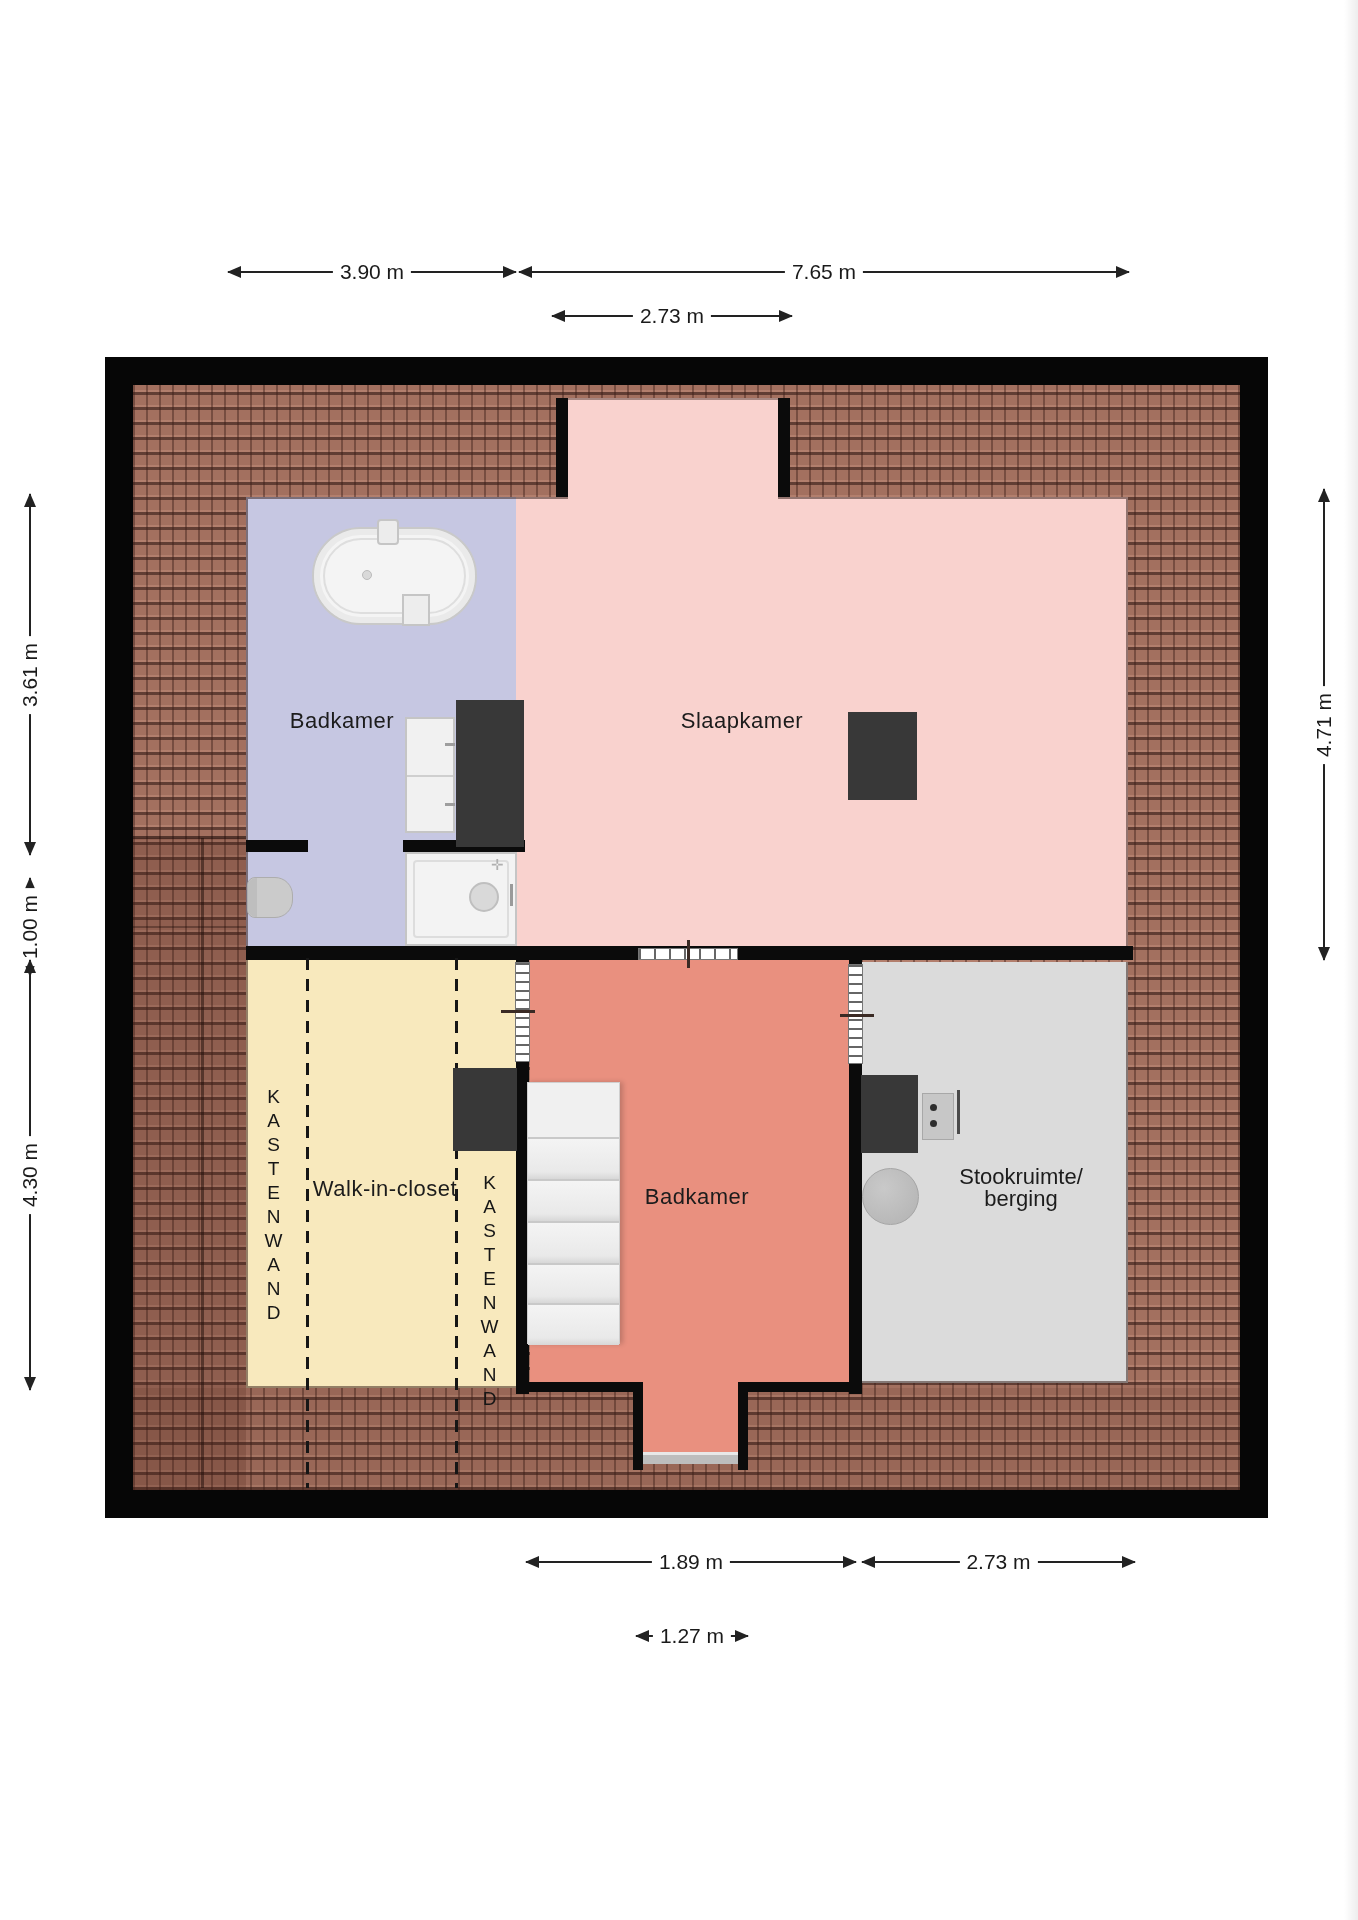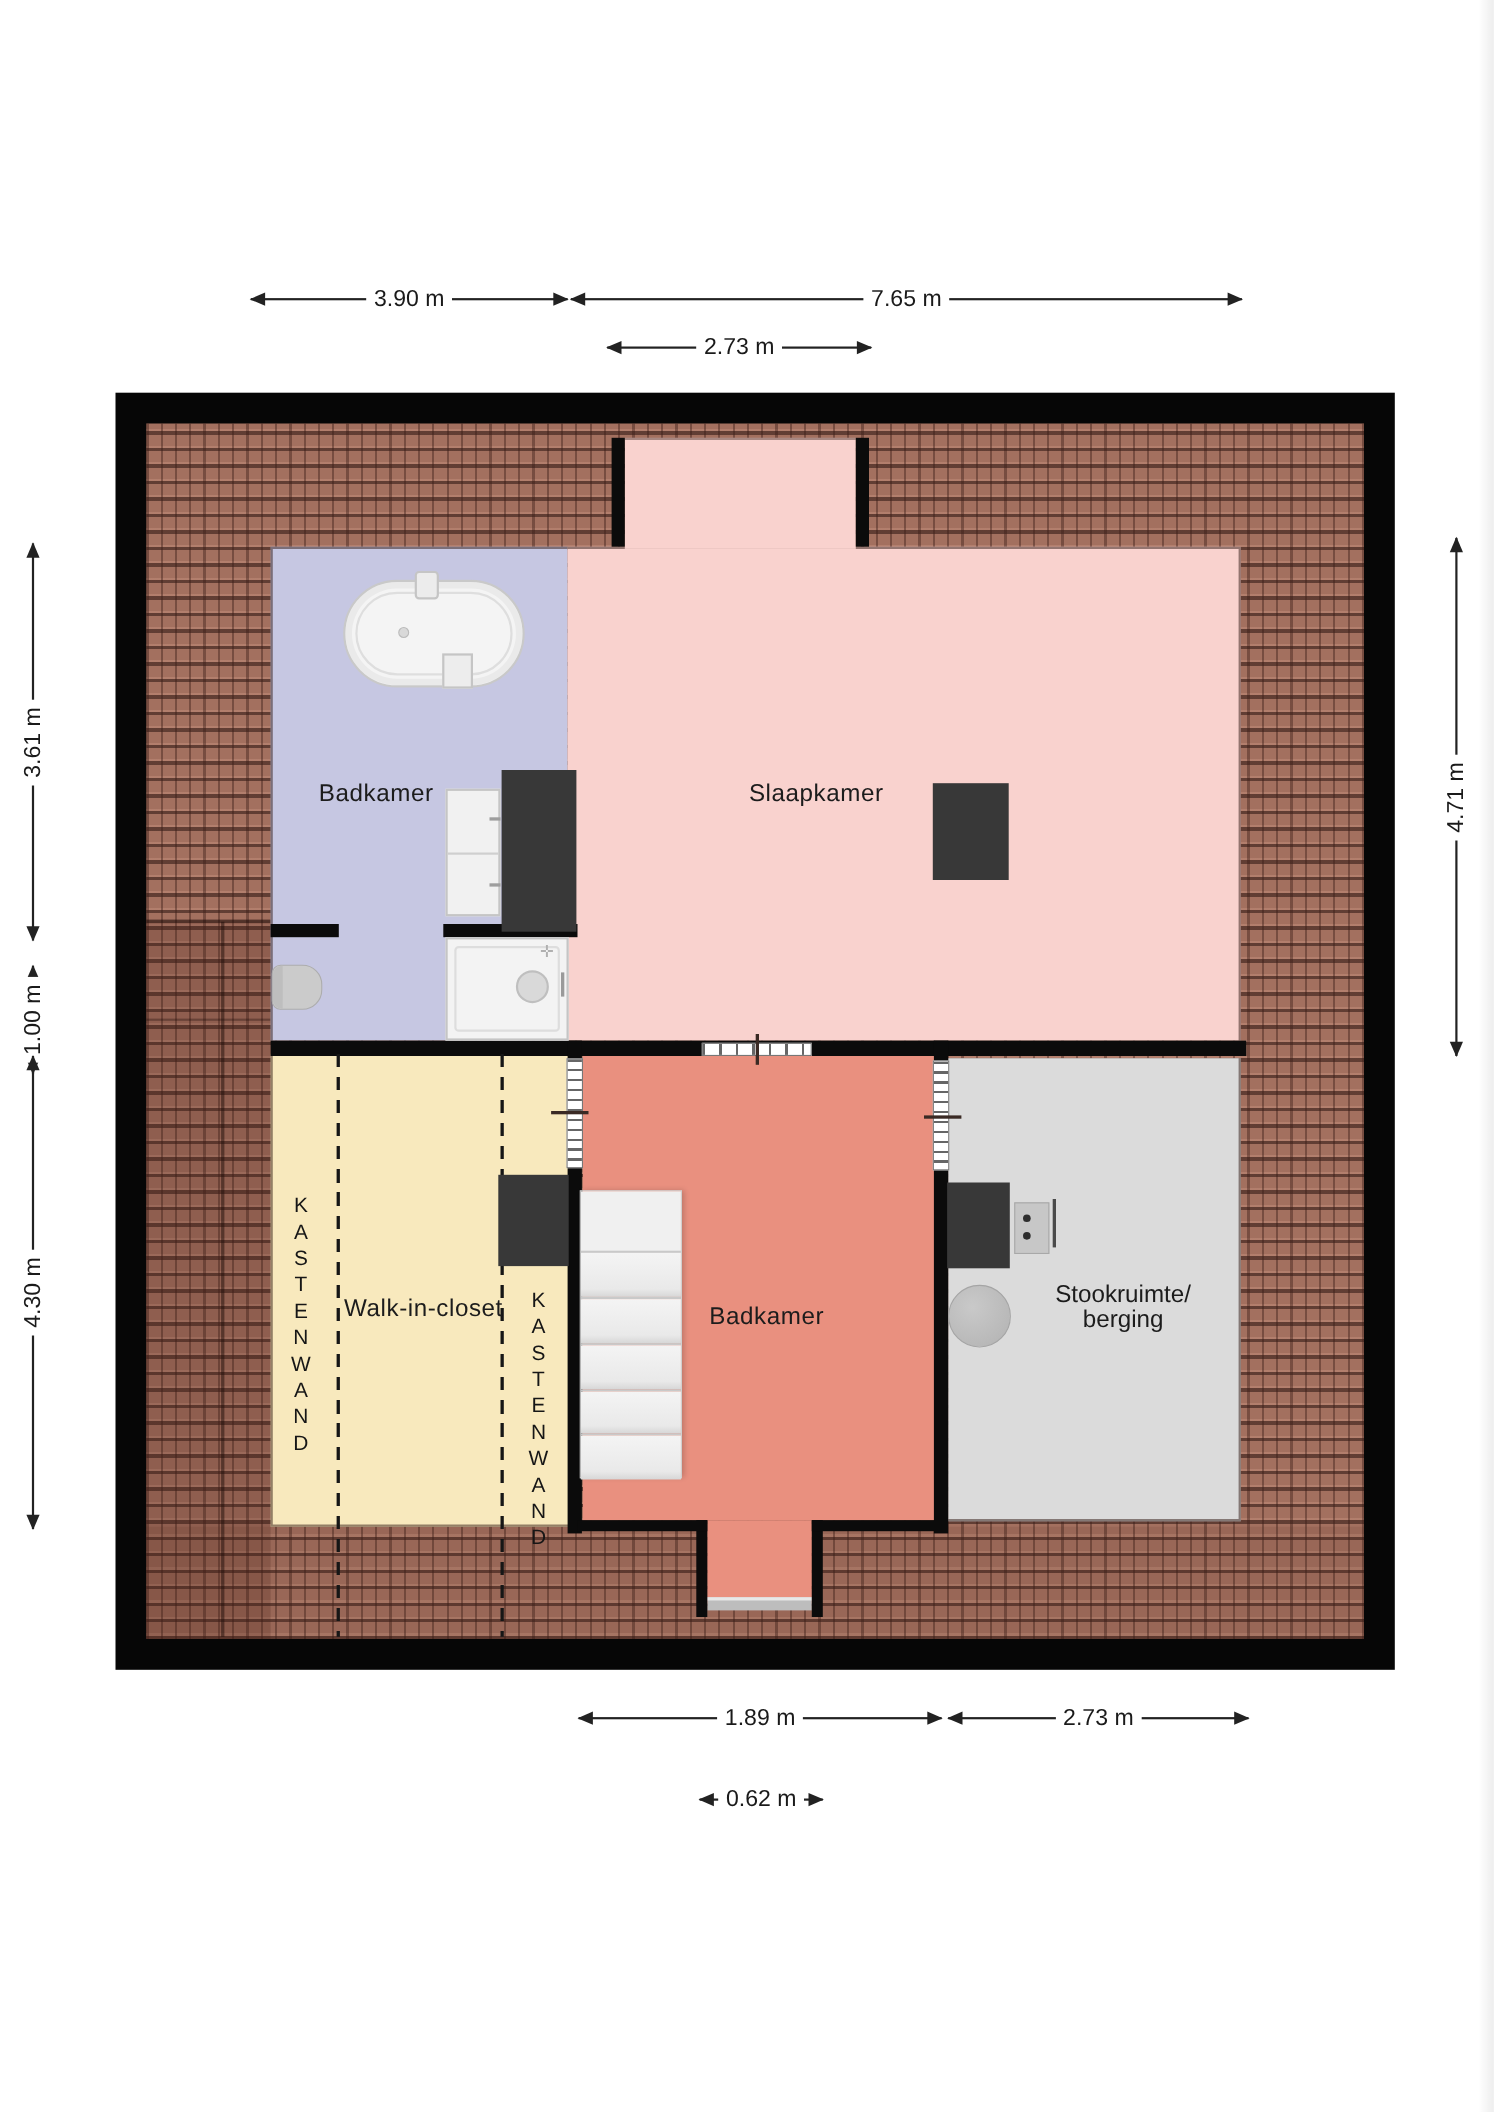--- a/index.html
+++ b/index.html
@@ -227,16 +227,16 @@
   <div class="dim dim-h" style="left:862px;top:1556px;width:273px;height:12px;">
     <div class="line"></div>
       <span class="arr arr-a"></span>
       <span class="arr arr-b"></span>
     <span class="lab">2.73 m</span>
   </div>
   <div class="dim dim-h" style="left:636px;top:1630px;width:112px;height:12px;">
     <div class="line"></div>
       <span class="arr arr-a"></span>
       <span class="arr arr-b"></span>
-    <span class="lab">0.62 m</span>
+    <span class="lab">1.27 m</span>
   </div>
 
 </div>
 
 </body></html>

